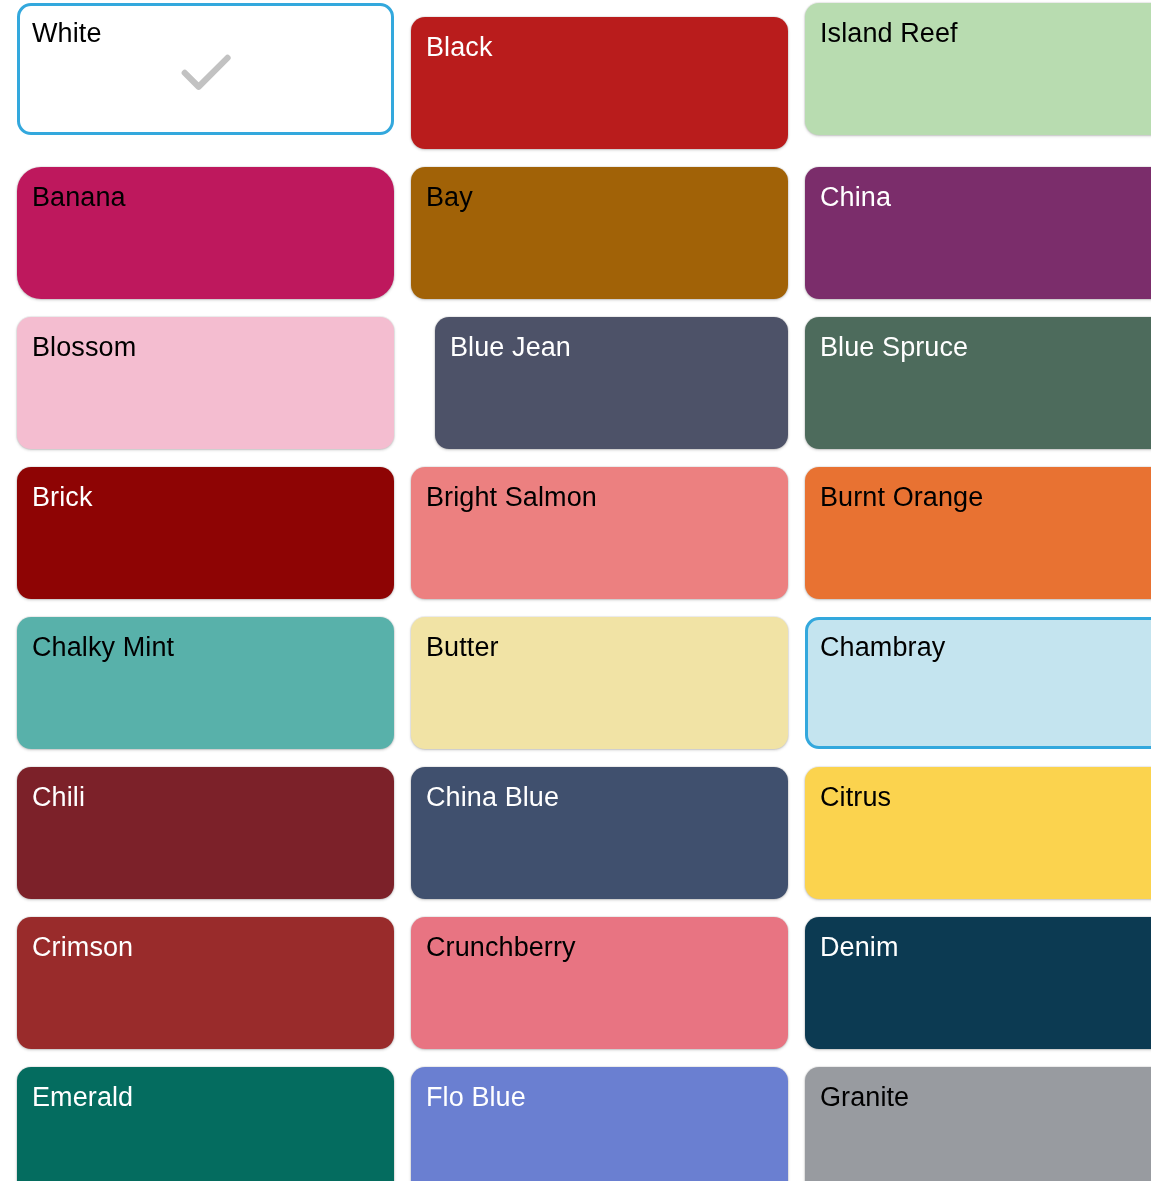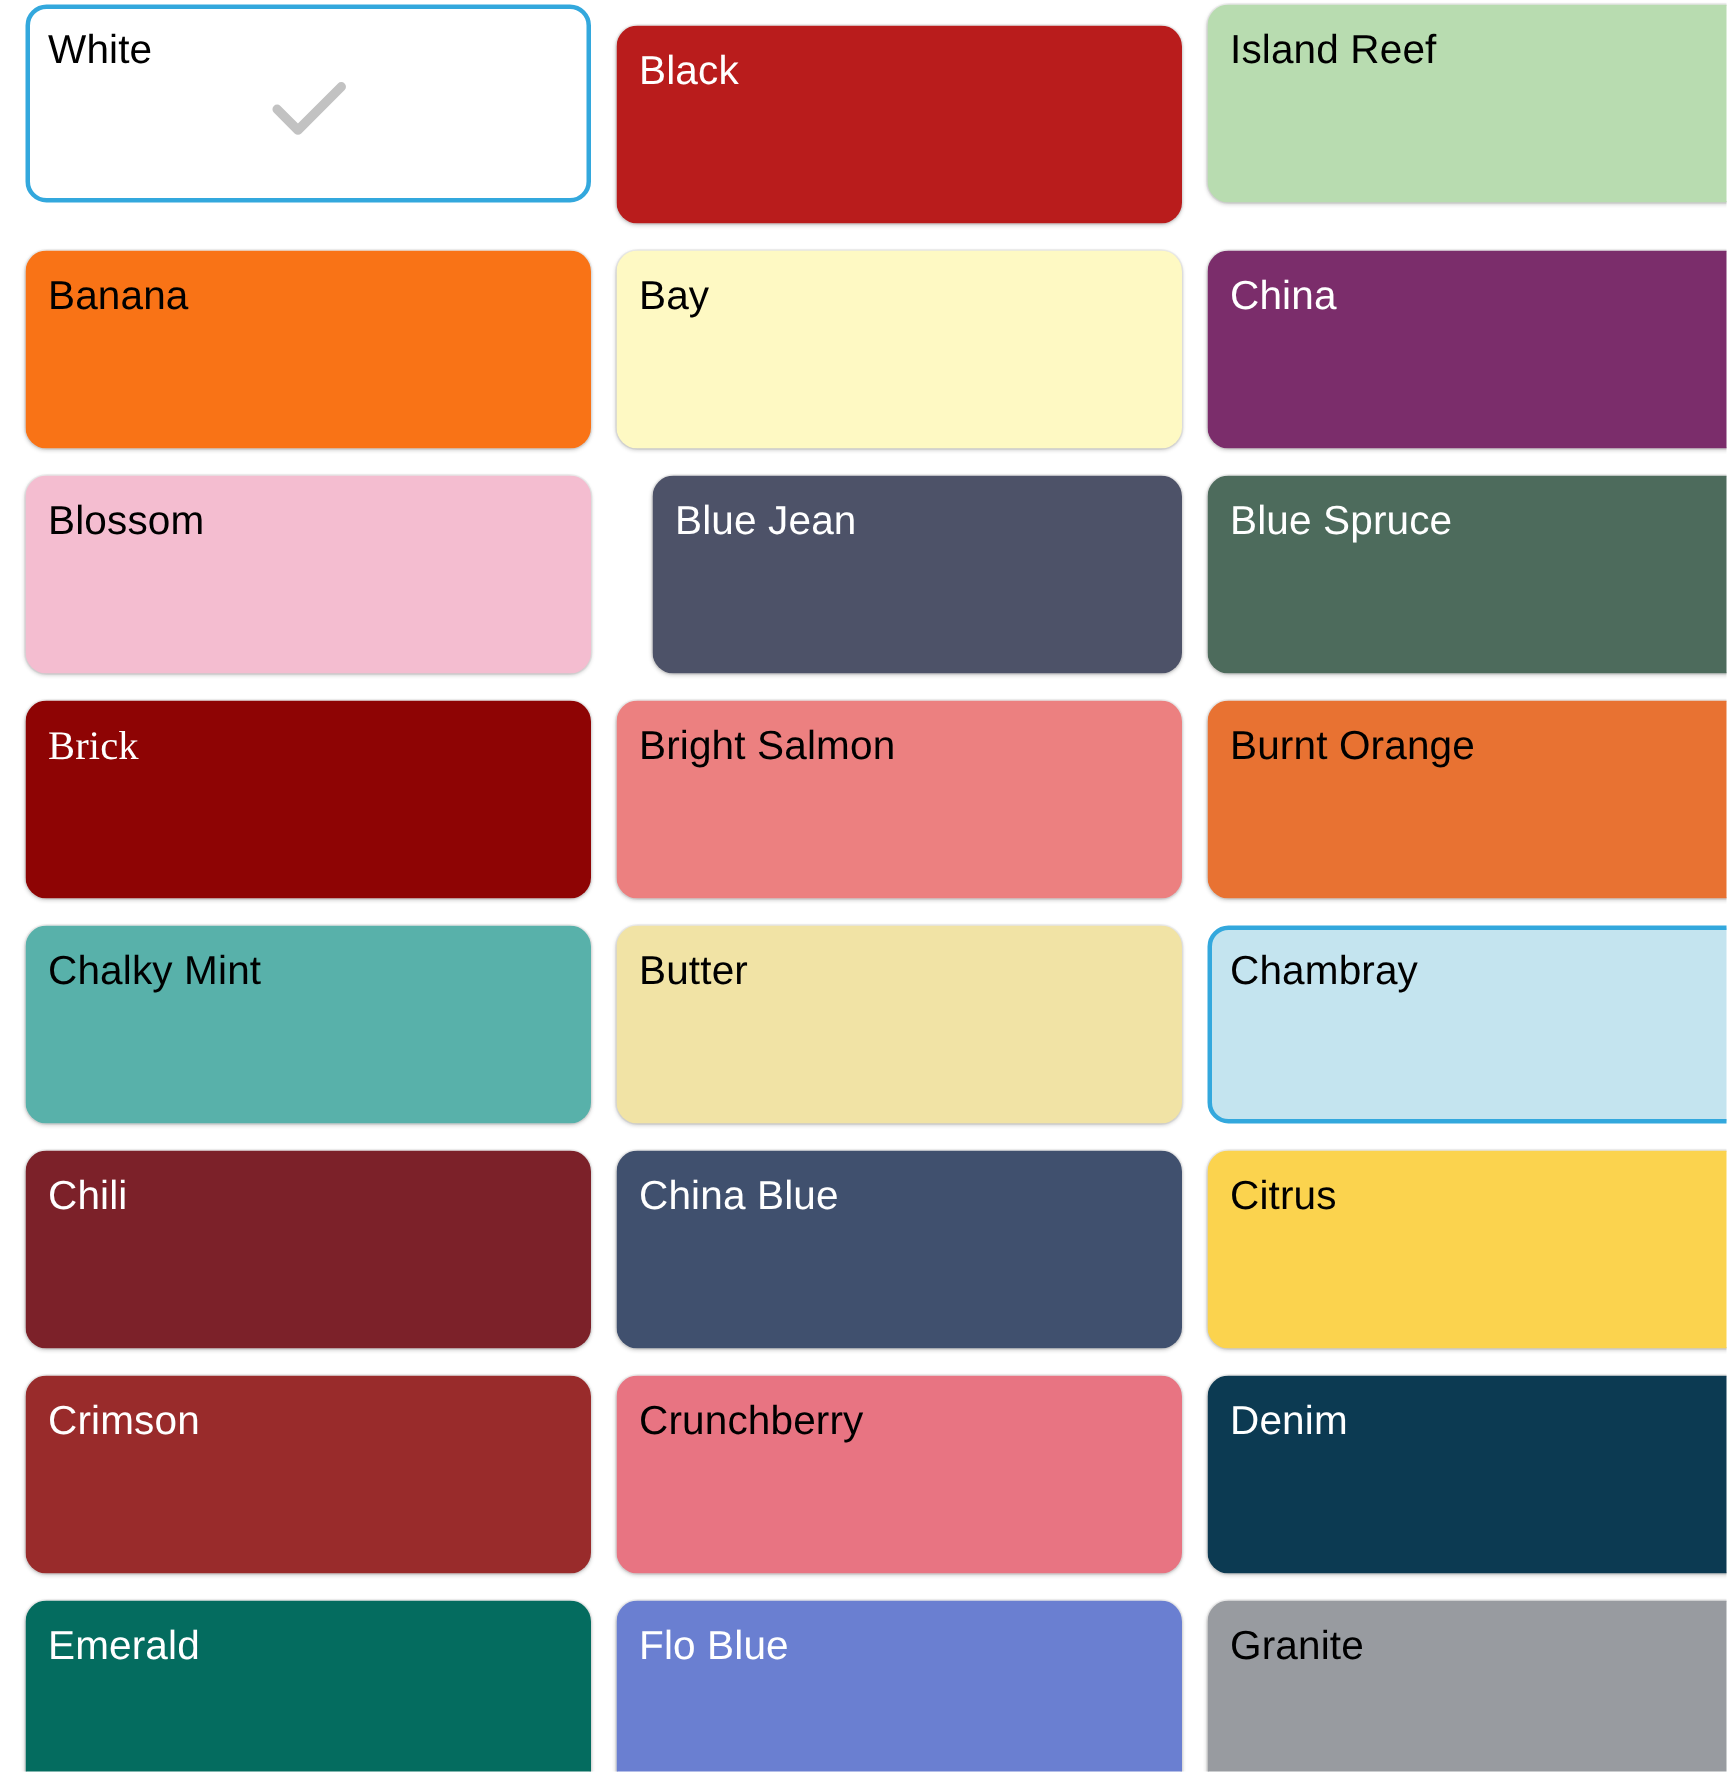--- a/index.html
+++ b/index.html
@@ -72,39 +72,39 @@
       <span class="check-icon"><svg viewBox="0 0 24 24" fill="none" xmlns="http://www.w3.org/2000/svg">
           <path d="M4.5 12.4 L9.4 17.3 L19.6 7.1" stroke="#c2c2c2" stroke-width="2.2" stroke-linecap="round" stroke-linejoin="round"></path>
         </svg></span>
     </div>
     <div class="swatch" style="background: #b91c1c; margin-top: 14px;">
       <span class="swatch-label light-text">Black</span>
     </div>
     <div class="swatch" style="background: rgb(184, 220, 176);">
       <span class="swatch-label dark-text">Island Reef</span>
     </div>
-    <div class="swatch" style="background: #f97316;">
+    <div class="swatch" style="background: #be185d; border-radius: 24px;">
       <span class="swatch-label dark-text">Banana</span>
     </div>
-    <div class="swatch" style="background: #fef9c3; text-align: center;">
+    <div class="swatch" style="background: #a16207; text-align: center;">
       <span class="swatch-label dark-text">Bay</span>
     </div>
     <div class="swatch" style="background: rgb(123, 45, 107);">
       <span class="swatch-label light-text">China</span>
     </div>
     <div class="swatch" style="background: rgb(244, 189, 208);">
       <span class="swatch-label dark-text">Blossom</span>
     </div>
     <div class="swatch" style="background: rgb(77, 82, 104); margin-left: 24px;">
       <span class="swatch-label light-text">Blue Jean</span>
     </div>
     <div class="swatch" style="background: rgb(77, 107, 92);">
       <span class="swatch-label light-text">Blue Spruce</span>
     </div>
-    <div class="swatch" style="background: rgb(142, 4, 4); font-family: Liberation Serif, serif;">
+    <div class="swatch" style="background: rgb(142, 4, 4);">
       <span class="swatch-label light-text">Brick</span>
     </div>
     <div class="swatch" style="background: rgb(236, 128, 128); text-decoration: underline;">
       <span class="swatch-label dark-text">Bright Salmon</span>
     </div>
     <div class="swatch" style="background: rgb(232, 114, 50);">
       <span class="swatch-label dark-text">Burnt Orange</span>
     </div>
     <div class="swatch" style="background: rgb(88, 177, 170);">
       <span class="swatch-label dark-text">Chalky Mint</span>

